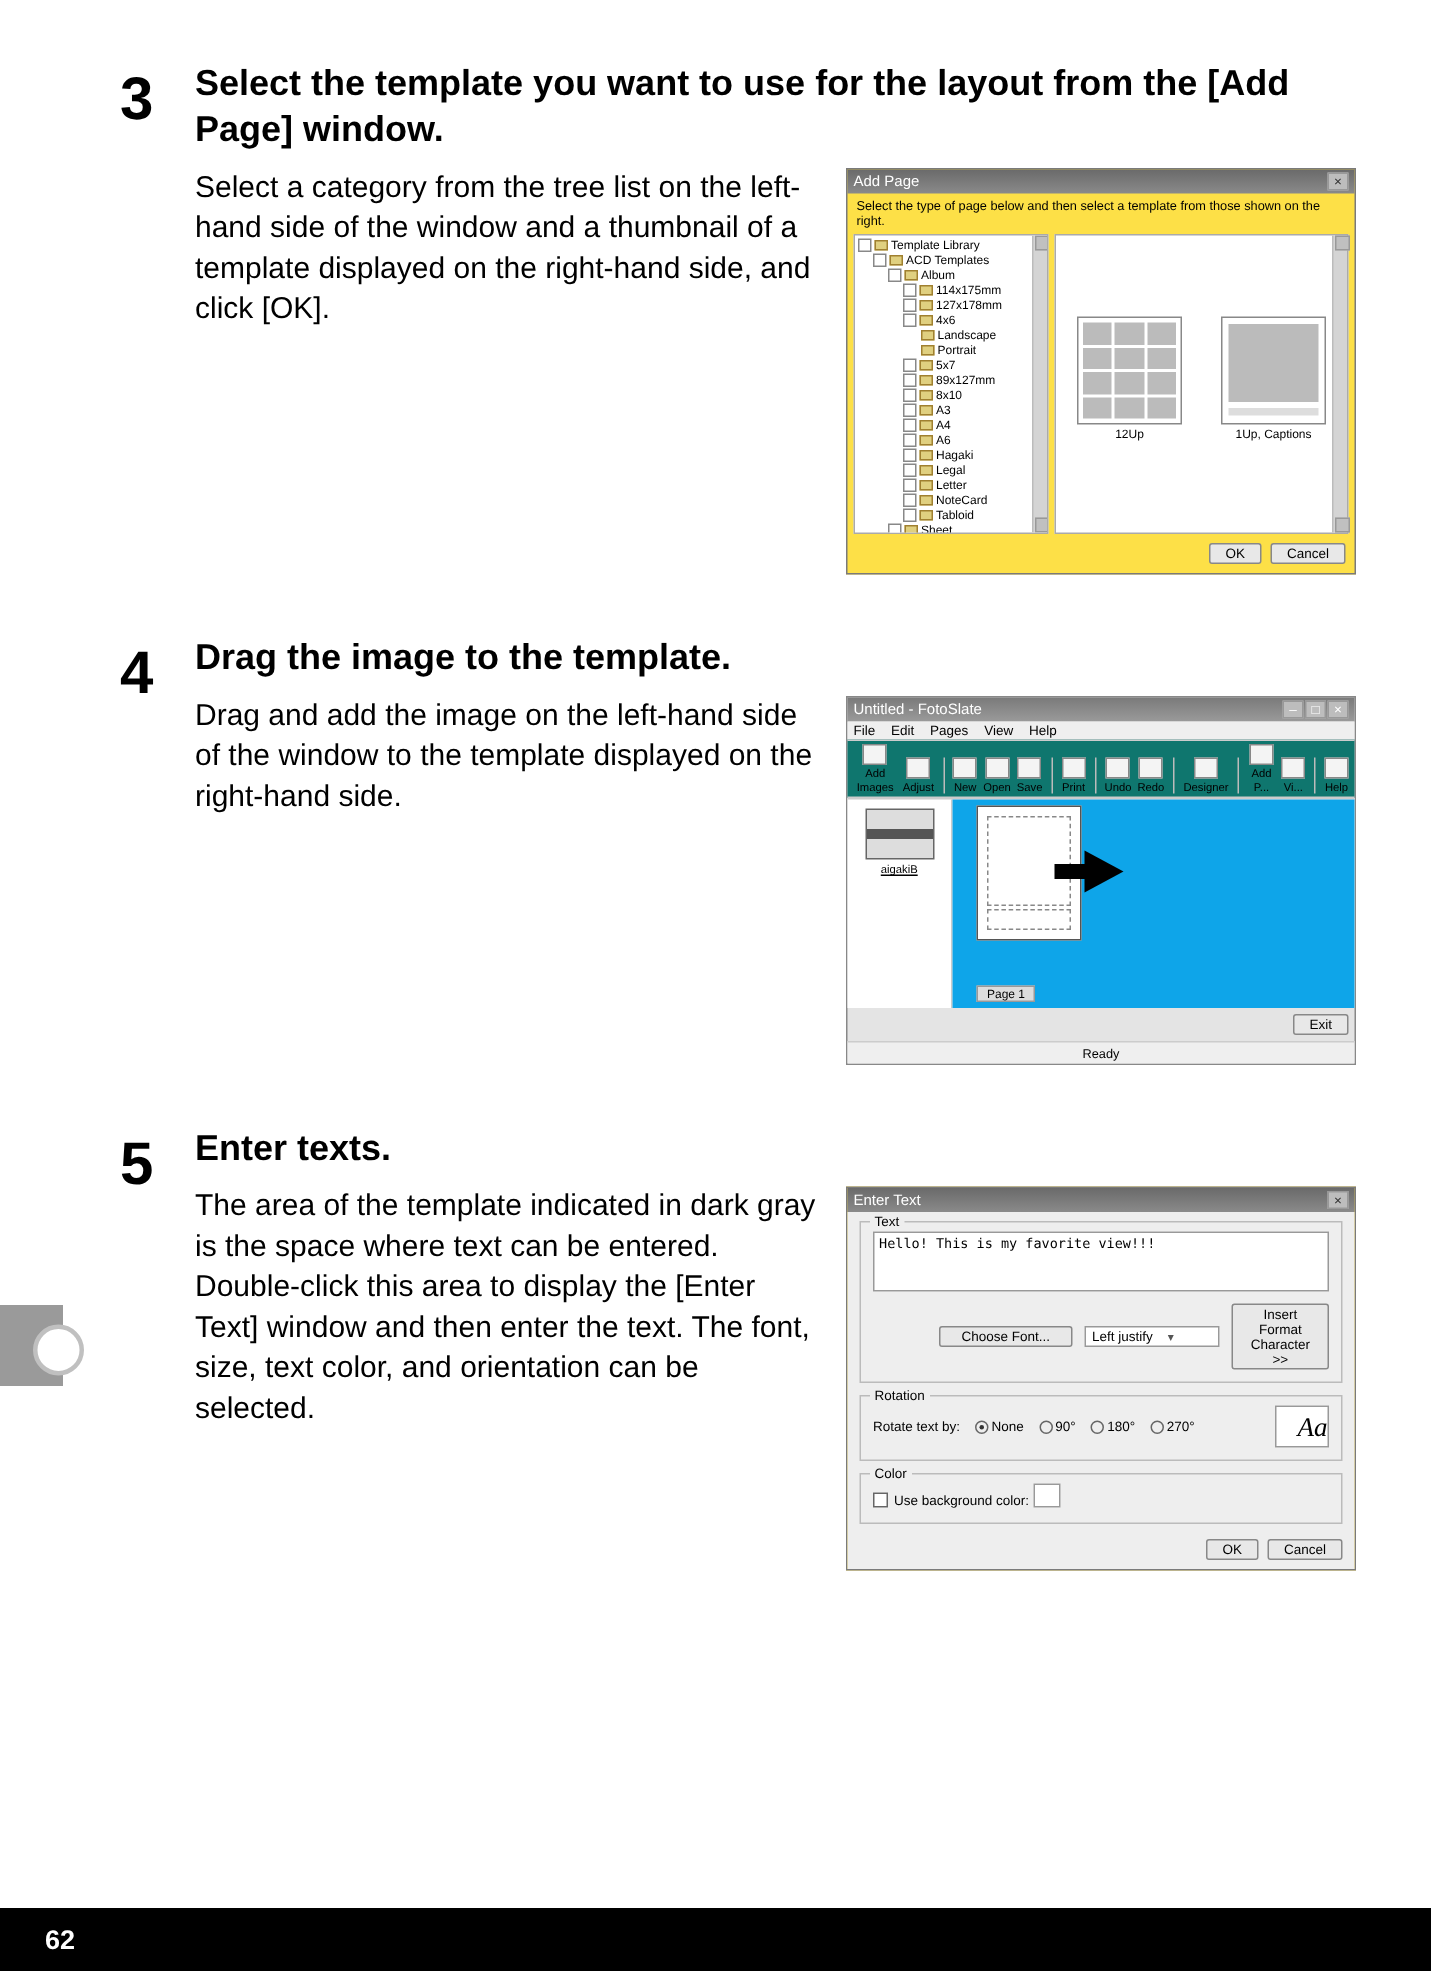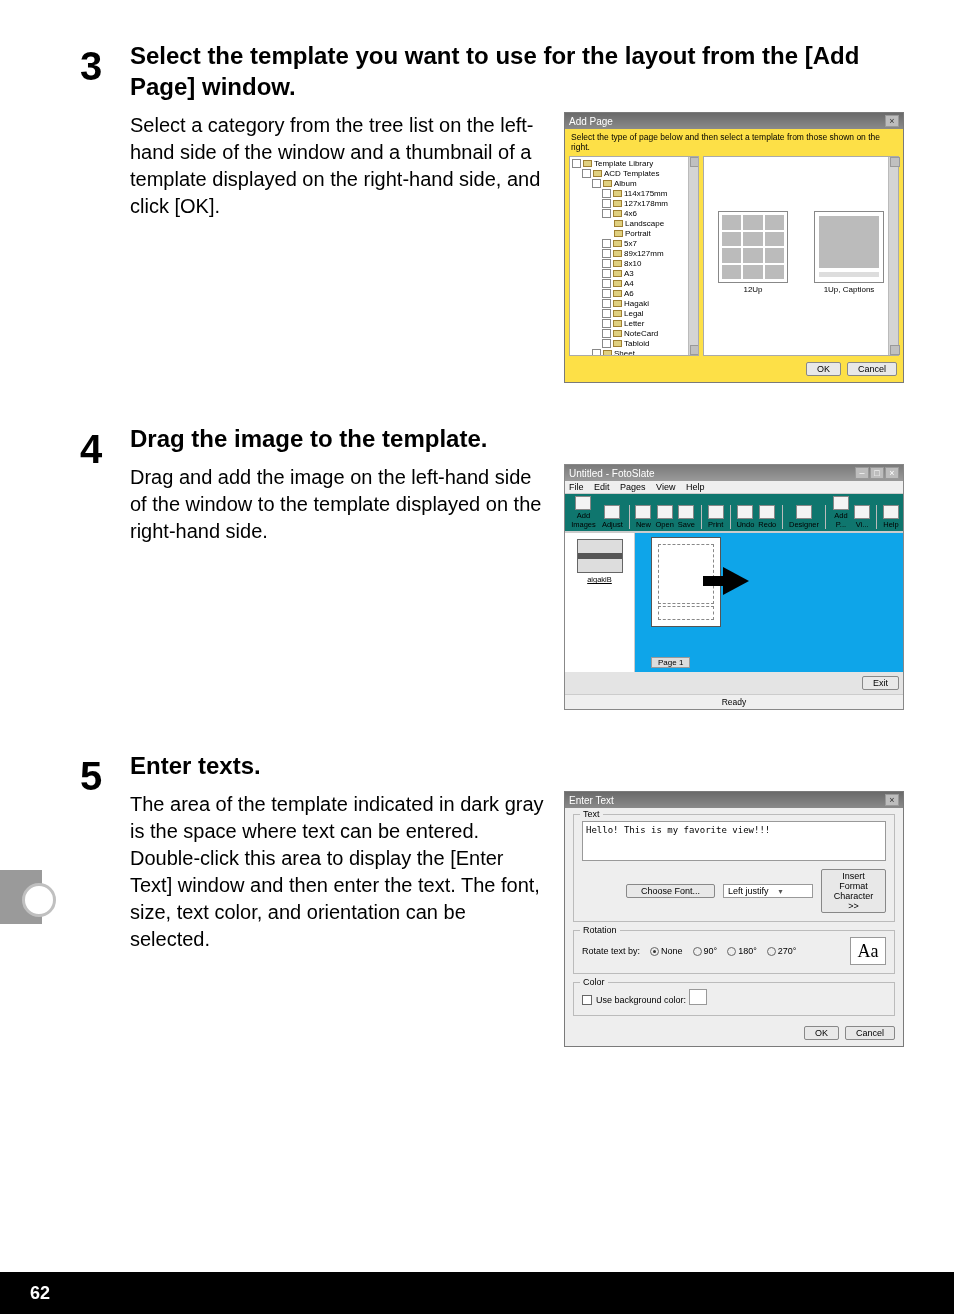--- a/index.html
+++ b/index.html
@@ -241,21 +241,21 @@
   .fieldset { border:1px solid #bbb; padding:6px 8px 8px 8px; margin-bottom:8px; position:relative;}
   .fieldset .legend { position:absolute; top:-6px; left:6px; background:#eee; padding:0 3px; font-size:9px;}
   .et-textarea { width:100%; height:40px; border:1px solid #999; background:#fff; padding:3px; font-size:9px; resize:none;}
   .et-row { display:flex; gap:8px; margin-top:6px; align-items:center;margin-left:44px;}
   .et-select { border:1px solid #999; background:#fff; font-size:9px; padding:1px 4px; display:flex; align-items:center; gap:10px;}
   .et-select::after { content:"▾"; font-size:8px; color:#555;}
   .et-rotrow { display:flex; align-items:center; gap:10px; font-size:9px;}
   .radio { display:inline-flex; align-items:center; gap:2px;}
   .radio .r { width:9px; height:9px; border:1px solid #666; border-radius:50%; display:inline-block; position:relative;}
   .radio.sel .r::after { content:""; position:absolute; inset:2px; border-radius:50%; background:#333;}
-  .et-preview { width:36px; height:28px; border:1px solid #999; background:#fff; font-family: Georgia, serif; font-size:18px; text-align:center; line-height:26px;}
+  .et-preview { width:36px; height:28px; border:1px solid #999; background:#fff; font-family: Georgia, serif; font-style:italic; font-size:18px; text-align:right; line-height:26px;}
   .chk { display:inline-flex; align-items:center; gap:4px; font-size:9px;}
   .chk .c { width:10px; height:10px; border:1px solid #666; background:#fff;}
   .swatch { width:18px; height:16px; border:1px solid #999; background:#fff; display:inline-block;}
 
   
   .side-tab {
     position: absolute;
     left: 0;
     top: 870px;
     width: 42px;

